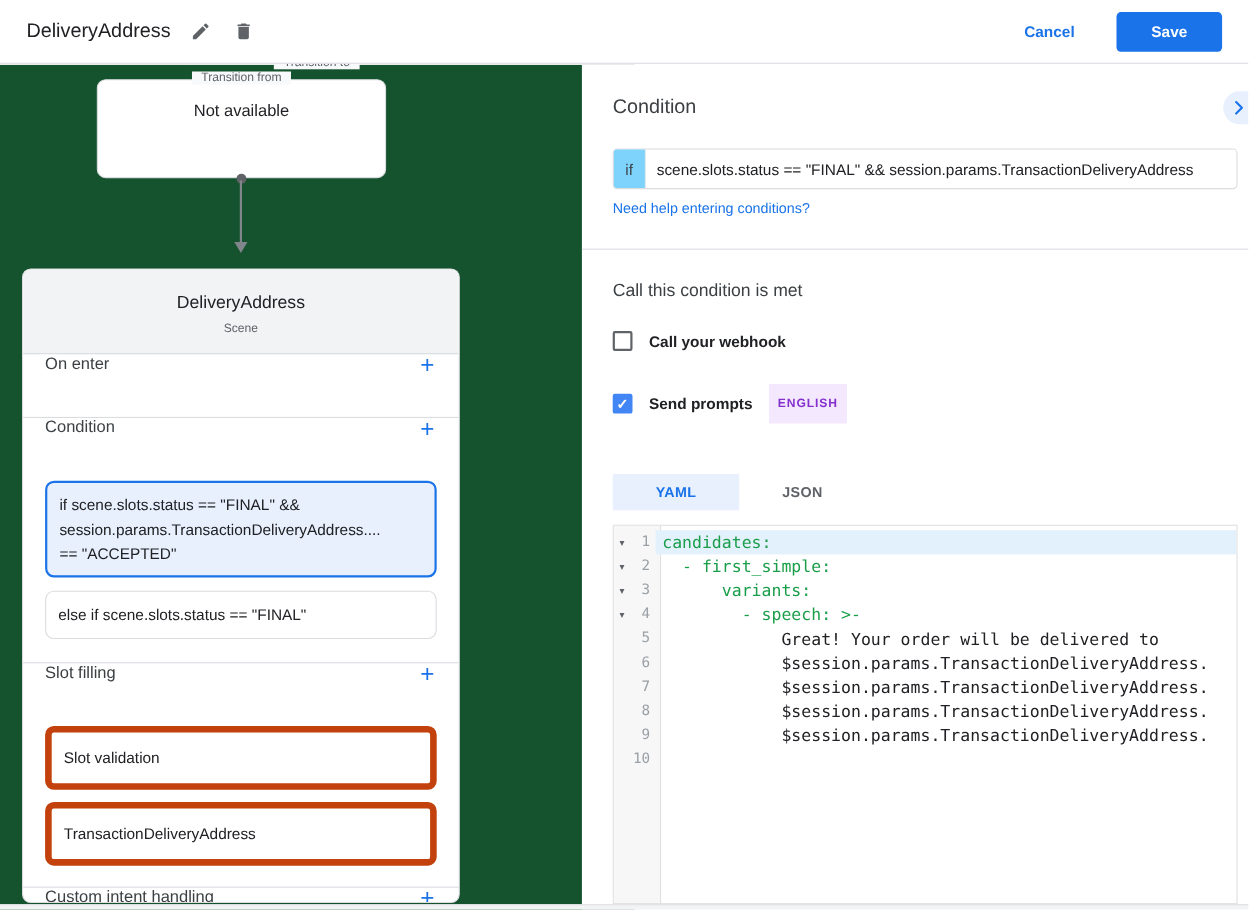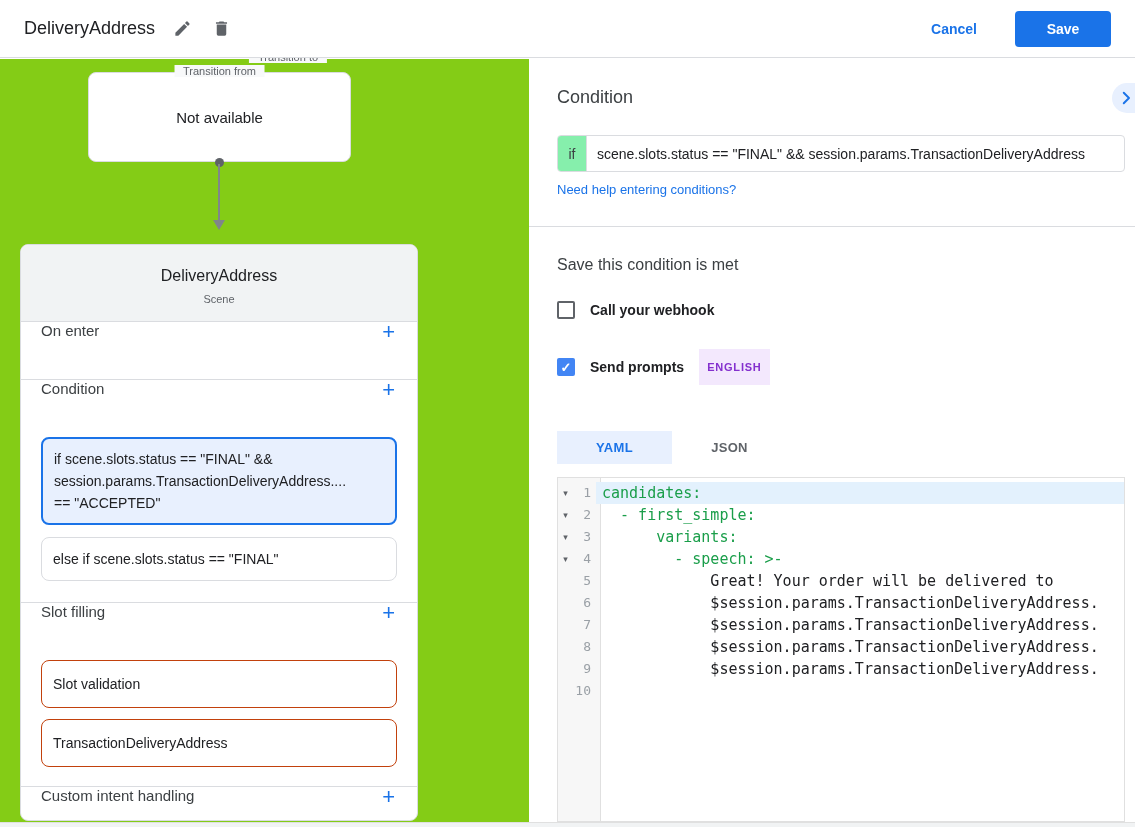--- a/index.html
+++ b/index.html
@@ -13,26 +13,26 @@
   .title-group { display:flex; align-items:center; gap:16px; }
   .page-title { font-size:18px; color:#202124; }
   .icon-btn { background:none; border:none; padding:2px; cursor:pointer; display:flex; align-items:center; }
   .actions { display:flex; align-items:center; gap:38px; }
   .btn-cancel { background:none; border:none; color:#1a73e8; font-size:14px; font-weight:bold; font-family:inherit; cursor:pointer; }
   .btn-save { background:#1a73e8; border:none; color:#fff; font-size:14px; font-weight:bold; font-family:inherit;
               width:96px; height:36px; border-radius:4px; cursor:pointer; }
 
   
   .flow-panel { position:absolute; top:59px; left:0; width:577px; bottom:0;
-                background:#84cc16; border-right:1px solid #dadce0; }
+                background:#14532d; border-right:1px solid #dadce0; }
   .tfrom-box { position:absolute; left:88px; top:13px; width:263px; height:90px;
                background:#fff; border:1px solid #dadce0; border-radius:8px; }
   .box-legend { position:absolute; top:-8px; left:50%; transform:translateX(-50%);
                 background:#f8f9fa; padding:0 9px; font-size:11px; color:#5f6368; white-space:nowrap; }
-  .tfrom-value { text-align:center; margin-top:36px; font-size:15px; color:#202124; }
+  .tfrom-value { text-align:center; margin-top:19px; font-size:15px; color:#202124; }
   .conn-dot { position:absolute; left:215px; top:99px; width:9px; height:9px; border-radius:50%; background:#5f6368; }
   .conn-line { position:absolute; left:218px; top:105px; width:2px; height:57px; background:#80868b; }
   .conn-arrow { position:absolute; left:213px; top:161px; width:0; height:0;
                 border-left:6px solid transparent; border-right:6px solid transparent; border-top:10px solid #80868b; }
 
   .tto-card { position:absolute; left:20px; top:185px; width:398px; bottom:6px;
               background:#fff; border:1px solid #dadce0; border-radius:8px; overflow:hidden; }
   .tto-legend { position:absolute; top:-8px; left:50%; transform:translateX(-50%);
                 background:#f8f9fa; padding:0 9px; font-size:11px; color:#5f6368; z-index:2; white-space:nowrap; }
   .tto-header { background:#f1f3f4; border-bottom:1px solid #dadce0; text-align:center; padding:22px 0 16px; }
@@ -40,32 +40,32 @@
   .tto-sub { font-size:11px; color:#5f6368; margin-top:8px; }
   .section { border-bottom:1px solid #dadce0; padding:0 20px; }
   .section:last-child { border-bottom:none; }
   .section-row { display:flex; align-items:flex-start; justify-content:space-between; height:57px; }
   .section-label { font-size:15px; color:#3c4043; }
   .plus-btn { background:none; border:none; color:#1a73e8; font-size:22px; line-height:20px; cursor:pointer; padding:0 2px; }
   .cond-card { background:#fff; border:1px solid #dadce0; border-radius:8px; padding:13px 11px;
                font-size:14px; color:#202124; margin-bottom:12px; cursor:pointer; }
   .cond-card.selected { background:#e8f0fe; border:2px solid #1a73e8; padding:9px 11px; line-height:22px; }
   .cond-section { padding-bottom:9px; }
-  .slot-card { background:#fff; border:1px solid #c2410c; border-radius:8px; padding:15px 11px;
+  .slot-card { background:#fff; border:6px solid #c2410c; border-radius:8px; padding:15px 11px;
                font-size:14px; color:#202124; margin-bottom:11px; cursor:pointer; }
   .slot-section { padding-bottom:8px; }
 
   
   .detail-panel { position:absolute; top:59px; left:529px; right:0; bottom:0; background:#fff; }
   .cond-title { position:absolute; left:28px; top:28px; font-size:18px; color:#3c4043; }
   .expand-btn { position:absolute; right:0; top:24px; width:23px; height:30px; background:#e8f0fe;
                 border:none; border-radius:15px 0 0 15px; cursor:pointer; display:flex; align-items:center; justify-content:flex-end; }
   .if-row { position:absolute; left:28px; top:76px; width:568px; height:37px;
             border:1px solid #dadce0; border-radius:4px; display:flex; background:#fff; }
-  .if-label { width:29px; background:#86efac; border-right:1px solid #dadce0; border-radius:3px 0 0 3px;
+  .if-label { width:29px; background:#7dd3fc; border-right:1px solid #dadce0; border-radius:3px 0 0 3px;
               display:flex; align-items:center; justify-content:center; font-size:14px; color:#3c4043; }
   .if-value { flex:1; display:flex; align-items:center; padding:0 10px; font-size:14px; color:#202124;
               white-space:nowrap; overflow:hidden; }
   .help-link { position:absolute; left:28px; top:123px; font-size:13px; color:#1a73e8; text-decoration:none; cursor:pointer; }
   .dp-divider { position:absolute; left:0; right:0; top:167px; border-top:1px solid #dadce0; }
   .when-title { position:absolute; left:28px; top:197px; font-size:16px; color:#3c4043; }
   .cb-row { position:absolute; left:28px; display:flex; align-items:center; gap:15px; }
   .row-webhook { top:242px; }
   .row-prompts { top:290px; }
   .cb { width:18px; height:18px; border:2px solid #5f6368; border-radius:2px; background:#fff; cursor:pointer; }
@@ -187,21 +187,21 @@
 
   <div class="if-row">
     <div class="if-label">if</div>
     <div class="if-value">scene.slots.status == "FINAL" &amp;&amp; session.params.TransactionDeliveryAddress</div>
   </div>
 
   <a class="help-link">Need help entering conditions?</a>
 
   <div class="dp-divider"></div>
 
-  <div class="when-title">Save this condition is met</div>
+  <div class="when-title">Call this condition is met</div>
 
   <div class="cb-row row-webhook">
     <div class="cb"></div>
     <span class="cb-label">Call your webhook</span>
   </div>
 
   <div class="cb-row row-prompts">
     <div class="cb checked">
       <span class="checkmark">✓</span>
     </div>

